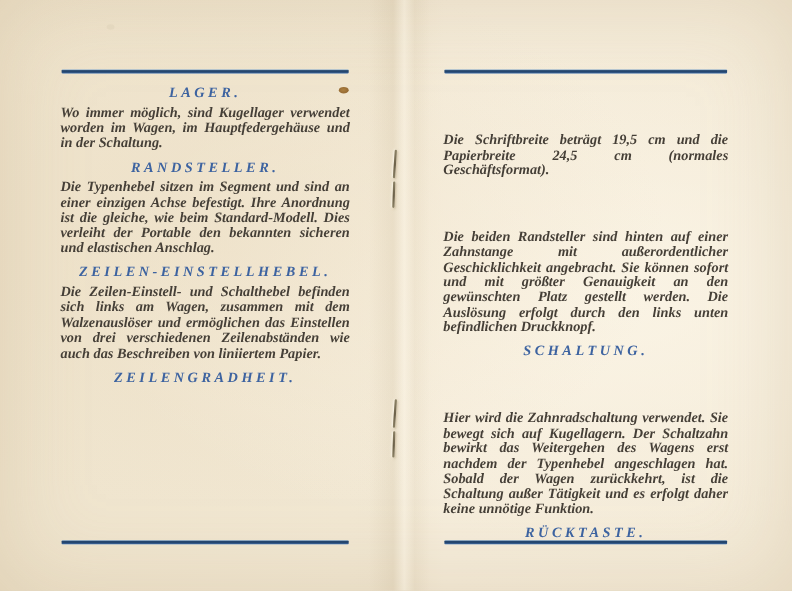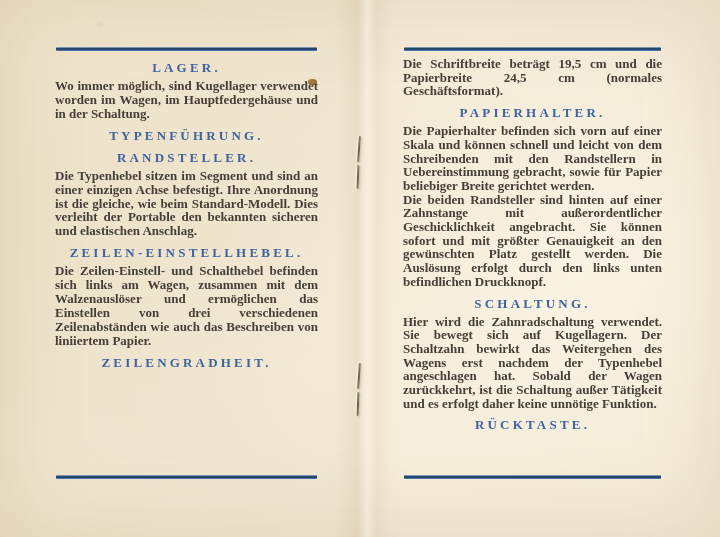--- a/index.html
+++ b/index.html
@@ -33,21 +33,21 @@
     position:absolute;left:335px;top:0;width:56px;height:537px;
     background:linear-gradient(to right,
       rgba(160,136,96,0) 0%,
       rgba(160,136,96,.10) 40%,
       rgba(255,250,238,.35) 58%,
       rgba(160,136,96,.06) 75%,
       rgba(160,136,96,0) 100%);
     pointer-events:none;
   }
   .page{
-    position:absolute;top:0;height:410px;
+    position:absolute;top:16px;height:410px;font-style:italic;
   }
   .page-left{left:55px;width:263px;}
   .page-right{left:403px;width:259px;}
   .rule{
     position:absolute;left:1px;right:1px;height:4px;
     background:linear-gradient(to bottom,
       var(--rule-light) 0%, var(--rule-dark) 30%,
       var(--rule-dark) 65%, var(--rule-mid) 85%, #8aa6c4 100%);
     border-radius:1px;
   }
@@ -68,21 +68,21 @@
   }
   .section:first-child .section-heading{margin-top:3px;}
   .section-body{
     color:var(--body);
     font-size:13px;
     font-weight:bold;
     line-height:13.9px;
     text-align:justify;
     text-justify:inter-word;
   }
-  .page-right .section-body{line-height:13.7px;}
+  .page-right .section-body{line-height:13.7px;margin-top:47px;}
   
   .staple{position:absolute;left:354px;width:10px;pointer-events:none;}
   .staple-top{top:136px;height:56px;}
   .staple-bottom{top:363px;height:54px;}
   .staple-leg{
     position:absolute;left:4px;width:2px;
     background:linear-gradient(to bottom,#8c8266,#6b6049 55%,#8c8266);
     border-radius:1px;
     box-shadow:-1px 0 2px rgba(255,252,242,.9), 1px 1px 2px rgba(170,148,108,.5);
   }
@@ -111,21 +111,20 @@
 
   <div class="page page-left">
     <div class="rule rule-top"></div>
     <div class="content">
   <div class="section">
     <div class="section-heading">LAGER.</div>
     <div class="section-body">Wo immer möglich, sind Kugellager verwendet worden im Wagen, im Hauptfedergehäuse und in der Schaltung.</div>
   </div>
 
   <div class="section">
-    <div class="section-heading">TYPENFÜHRUNG.</div>
   </div>
 
   <div class="section">
     <div class="section-heading">RANDSTELLER.</div>
     <div class="section-body">Die Typenhebel sitzen im Segment und sind an einer einzigen Achse befestigt. Ihre Anordnung ist die gleiche, wie beim Standard-Modell. Dies verleiht der Portable den bekannten sicheren und elastischen Anschlag.</div>
   </div>
 
   <div class="section">
     <div class="section-heading">ZEILEN-EINSTELLHEBEL.</div>
     <div class="section-body">Die Zeilen-Einstell- und Schalthebel befinden sich links am Wagen, zusammen mit dem Walzenauslöser und ermöglichen das Einstellen von drei verschiedenen Zeilenabständen wie auch das Beschreiben von liniiertem Papier.</div>
@@ -138,24 +137,20 @@
     <div class="rule rule-bottom"></div>
   </div>
 
   <div class="page page-right">
     <div class="rule rule-top"></div>
     <div class="content">
   <div class="section">
     <div class="section-body">Die Schriftbreite beträgt 19,5 cm und die Papierbreite 24,5 cm (normales Geschäftsformat).</div>
   </div>
 
-  <div class="section">
-    <div class="section-heading">PAPIERHALTER.</div>
-    <div class="section-body">Die Papierhalter befinden sich vorn auf einer Skala und können schnell und leicht von dem Schreibenden mit den Randstellern in Uebereinstimmung gebracht, sowie für Papier beliebiger Breite gerichtet werden.</div>
-  </div>
 
   <div class="section">
     <div class="section-body">Die beiden Randsteller sind hinten auf einer Zahnstange mit außerordentlicher Geschicklichkeit angebracht. Sie können sofort und mit größter Genauigkeit an den gewünschten Platz gestellt werden. Die Auslösung erfolgt durch den links unten befindlichen Druckknopf.</div>
   </div>
 
   <div class="section">
     <div class="section-heading">SCHALTUNG.</div>
     <div class="section-body">Hier wird die Zahnradschaltung verwendet. Sie bewegt sich auf Kugellagern. Der Schaltzahn bewirkt das Weitergehen des Wagens erst nachdem der Typenhebel angeschlagen hat. Sobald der Wagen zurückkehrt, ist die Schaltung außer Tätigkeit und es erfolgt daher keine unnötige Funktion.</div>
   </div>
 

